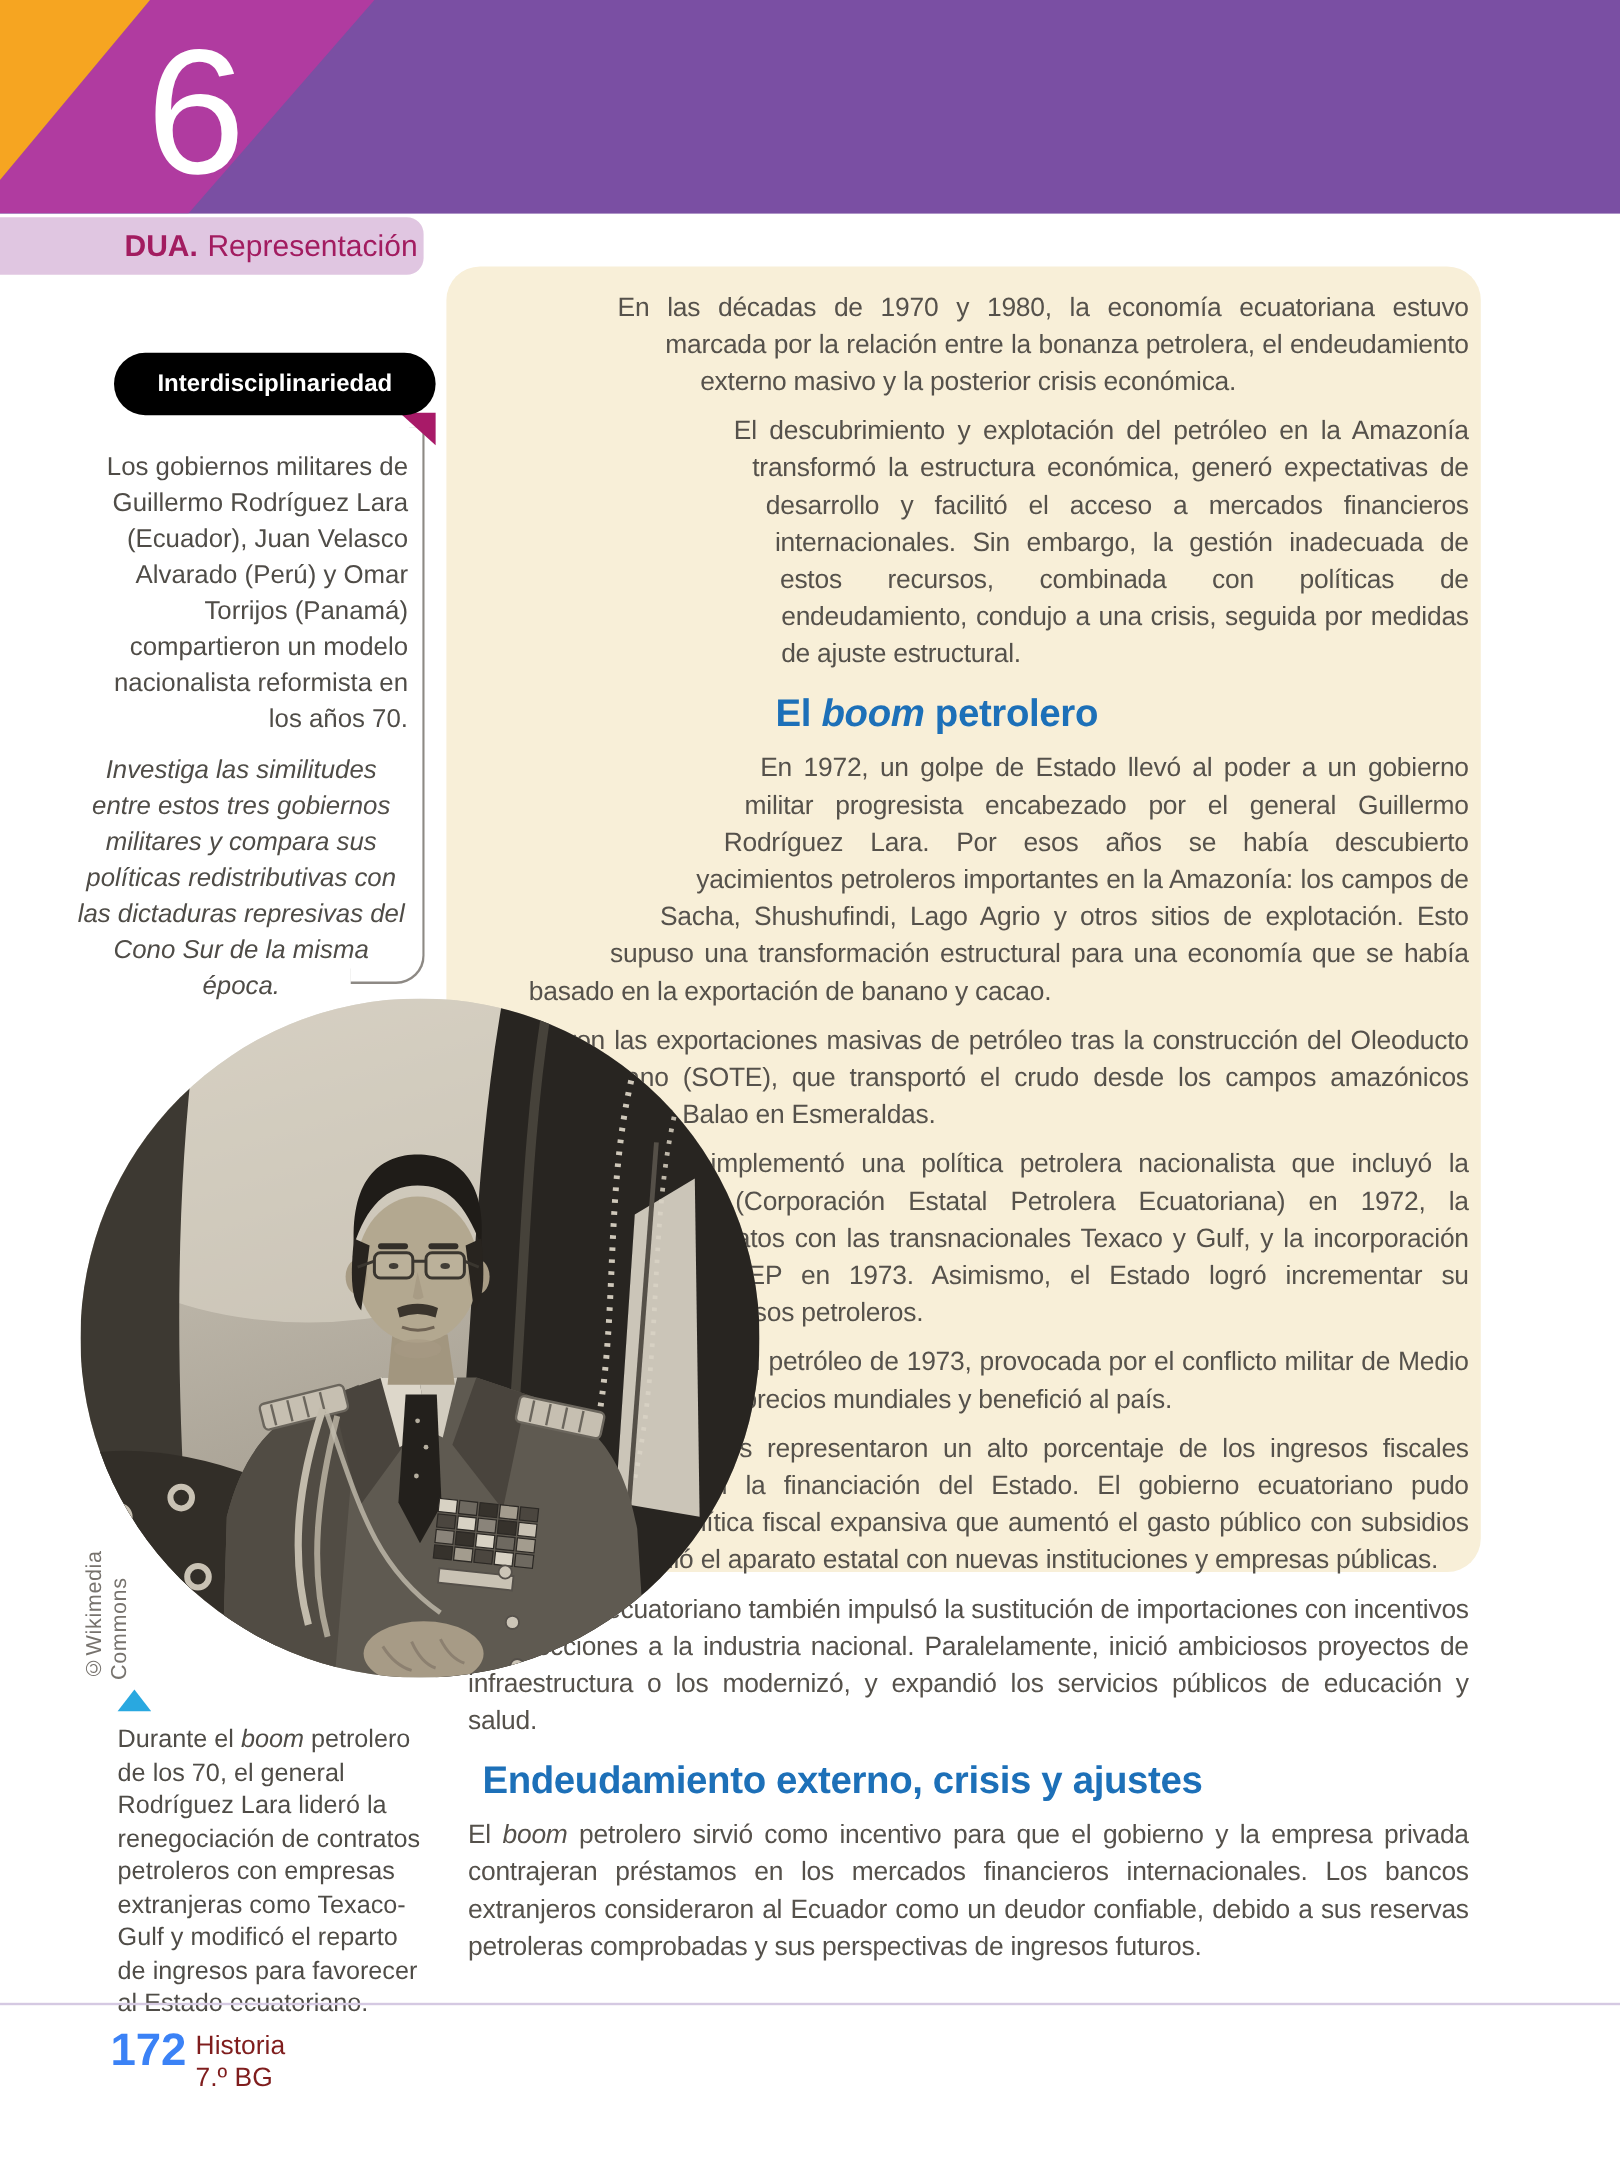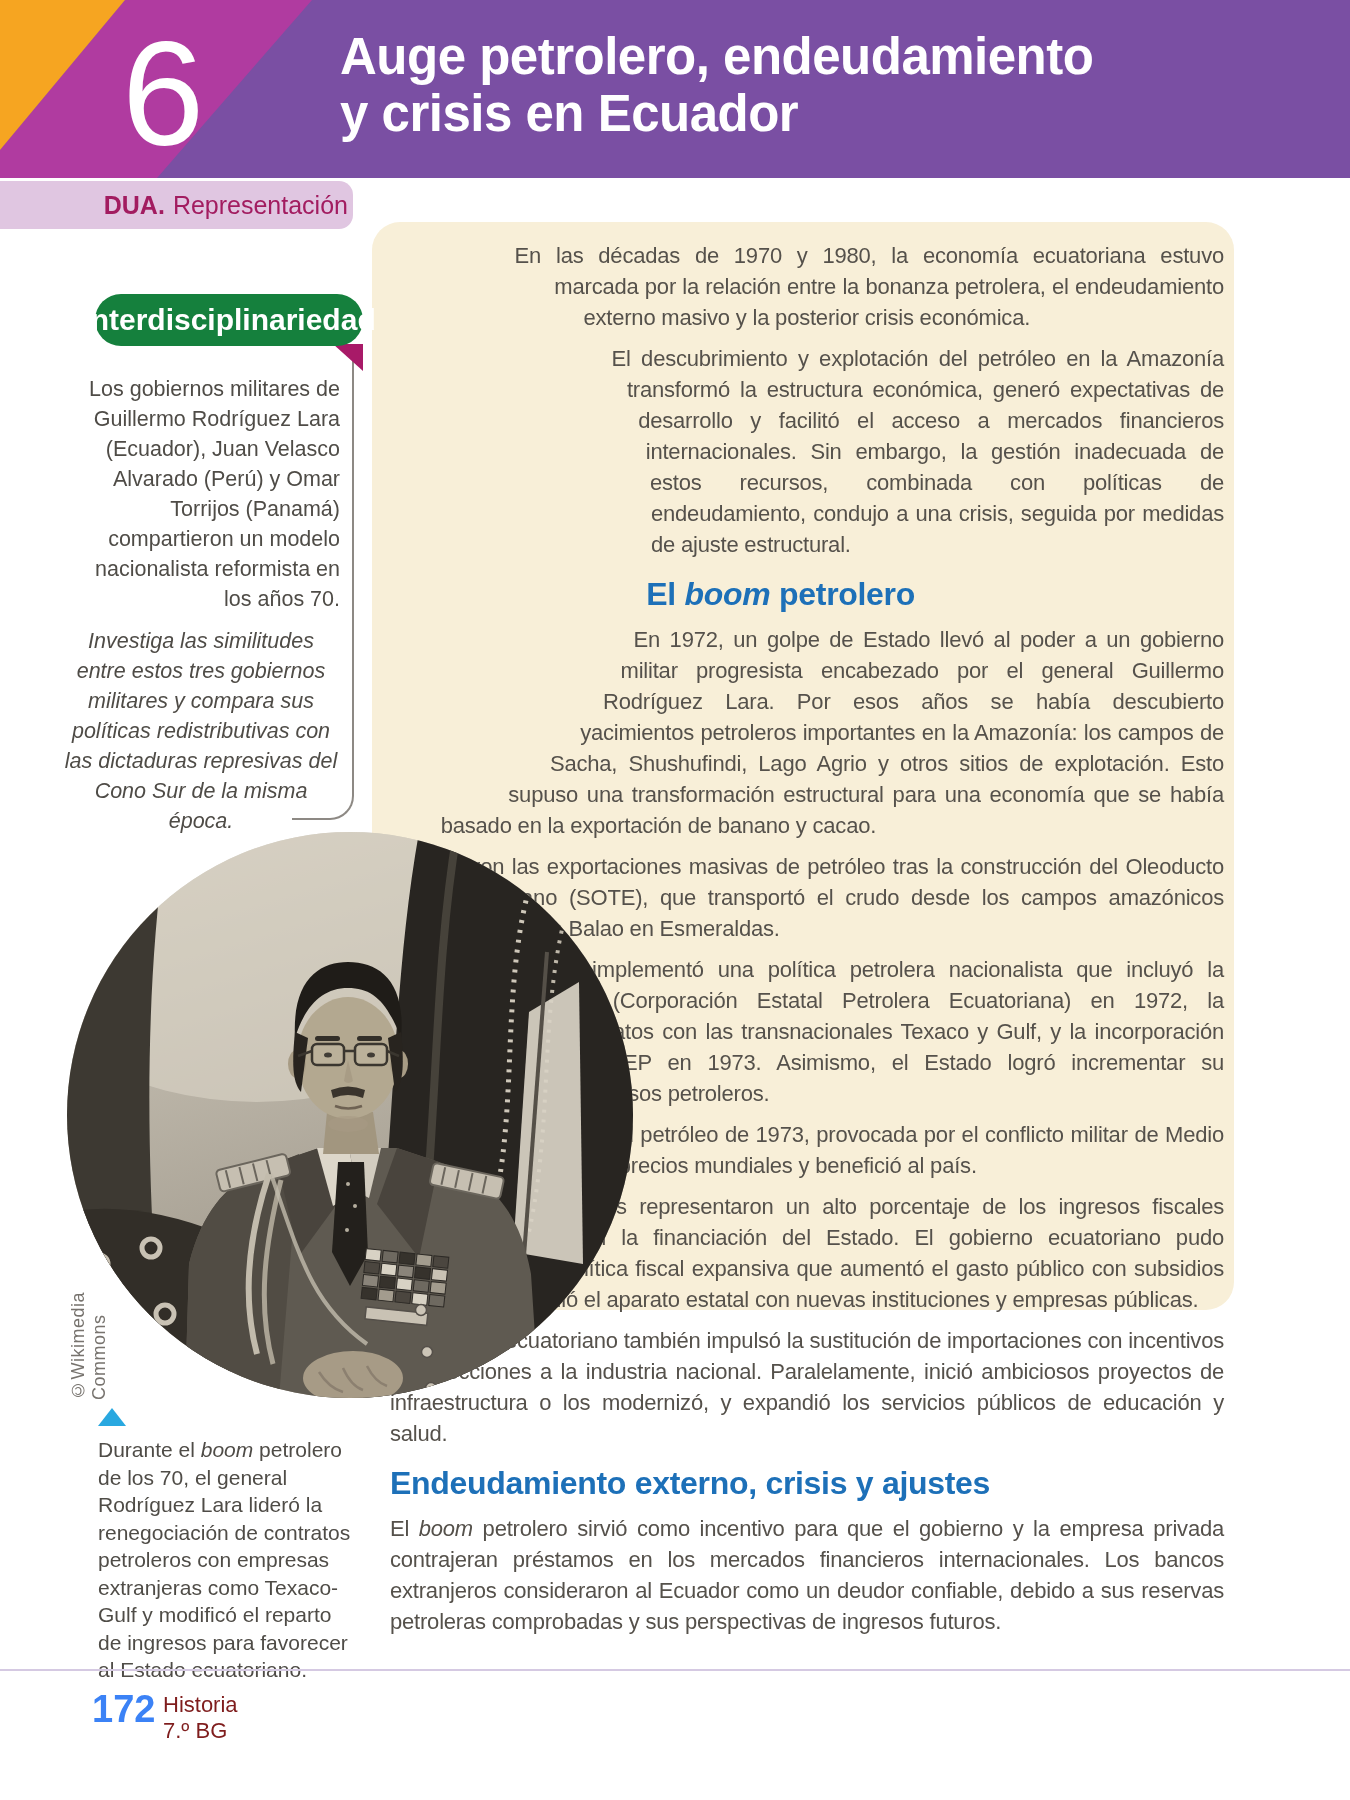--- a/index.html
+++ b/index.html
@@ -16,39 +16,39 @@
   .unit-number{position:absolute;left:122px;top:20px;font-size:148px;line-height:1;
     color:#ffffff;font-weight:400;}
   .banner-title{position:absolute;left:340px;top:28px;color:#ffffff;font-weight:bold;
     font-size:51px;line-height:57px;letter-spacing:-0.5px;}
   
   .dua-bar{position:absolute;left:0;top:181px;width:353px;height:48px;background:#e0c6e1;
     border-radius:0 14px 14px 0;display:flex;align-items:center;justify-content:flex-end;
     padding-right:5px;box-sizing:border-box;font-size:25px;color:#a21c60;}
   .dua-bar .dua-strong{font-weight:bold;margin-right:8px;}
   
-  .inter-label{position:absolute;left:95px;top:294px;width:268px;height:52px;background:#15803d;
-    border-radius:26px;color:#ffffff;font-weight:bold;font-size:30px;display:flex;
+  .inter-label{position:absolute;left:95px;top:294px;width:268px;height:52px;background:#000000;
+    border-radius:26px;color:#ffffff;font-weight:bold;font-size:20px;display:flex;
     align-items:center;justify-content:center;z-index:3;}
   .inter-tail{position:absolute;left:333px;top:344px;width:0;height:0;z-index:2;
     border-left:30px solid transparent;border-top:27px solid #a81a68;}
   .sidebar-rule{position:absolute;left:292px;top:356px;width:60px;height:462px;
     border-right:2px solid #8d8984;border-bottom:2px solid #8d8984;
     border-bottom-right-radius:24px;}
   .sidebar-text{position:absolute;left:60px;top:374px;width:280px;text-align:right;
     color:#4f4c47;font-size:21.5px;line-height:30px;}
   .sidebar-text p{margin:0 0 12px 2px;}
   .sidebar-text .task{font-style:italic;text-align:center;}
   
   .cream{position:absolute;left:372px;top:222px;width:862px;height:1088px;background:#f8efd8;
     border-radius:28px;}
   .text-col{position:absolute;left:18px;top:18px;width:834px;color:#55514b;}
   .text-col p{margin:0 0 10px 0;font-size:22px;line-height:31px;text-align:justify;
     letter-spacing:-0.2px;hyphens:auto;}
-  .text-col h2{margin:16px 0 12px 0;font-size:32px;line-height:36px;color:#1d70b8;
+  .text-col h2{margin:16px 0 12px 12px;font-size:32px;line-height:36px;color:#1d70b8;
     font-weight:bold;letter-spacing:-0.3px;}
   .pic-spacer{float:left;width:265px;height:586px;margin-top:592px;
     shape-outside:circle(301px at -40px 283px);}
   .it{font-style:italic;}
   
   .photo-circle{position:absolute;left:67px;top:832px;width:566px;height:566px;
     border-radius:50%;overflow:hidden;z-index:4;}
   .credit{position:absolute;left:68px;top:1258px;height:142px;z-index:5;
     writing-mode:vertical-rl;transform:rotate(180deg);font-size:18px;color:#77736e;
     letter-spacing:0.5px;}
@@ -63,24 +63,20 @@
   .footer-num{position:absolute;left:92px;top:1688px;font-size:38px;font-weight:bold;color:#3b82f6;}
   .footer-sub{position:absolute;left:163px;top:1692px;font-size:22px;line-height:26px;color:#7f1d1d;}
 </style>
 </head>
 <body>
 
 <div class="banner">
   <div class="stripe-magenta"></div>
   <div class="stripe-orange"></div>
   <div class="unit-number">6</div>
-  <div class="banner-title">
-    <div>Auge petrolero, endeudamiento</div>
-    <div>y crisis en Ecuador</div>
-  </div>
 </div>
 
 <div class="dua-bar">
   <span class="dua-strong">DUA.</span>
   <span>Representación</span>
 </div>
 
 <div class="inter-tail"></div>
 <div class="inter-label">Interdisciplinariedad</div>
 <div class="sidebar-rule"></div>

